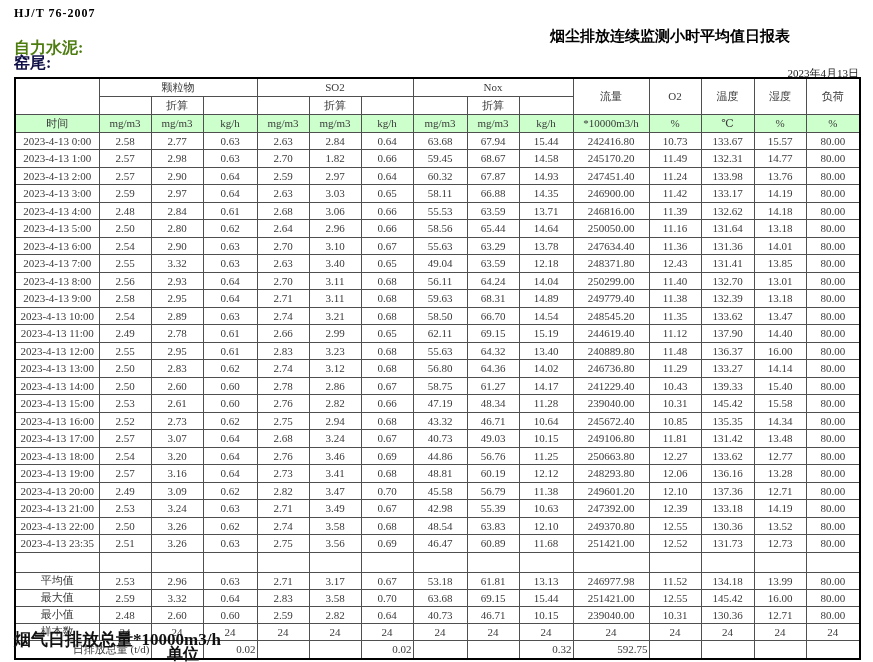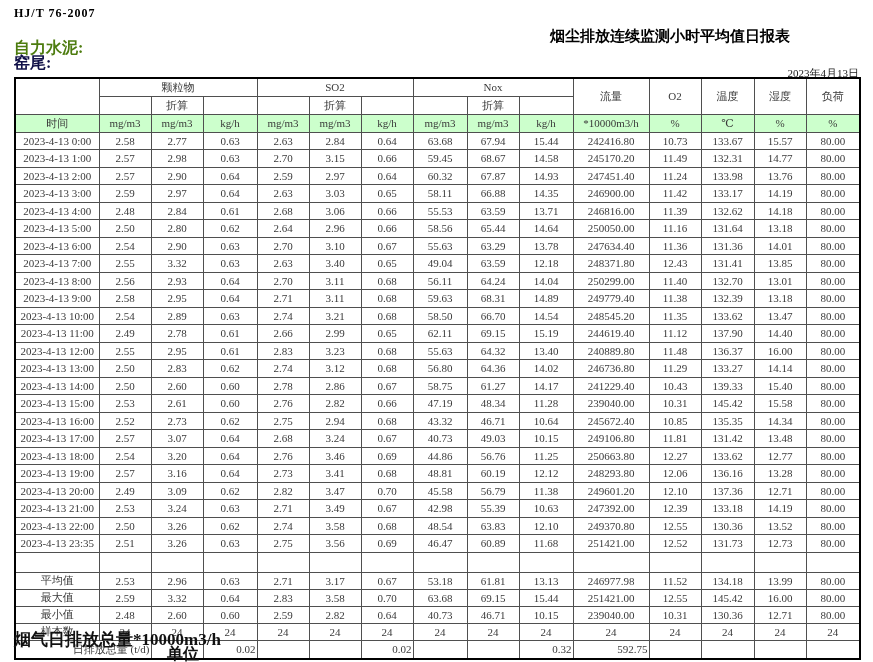--- a/index.html
+++ b/index.html
@@ -117,21 +117,21 @@
         <td>133.67</td>
         <td>15.57</td>
         <td>80.00</td>
       </tr>
       <tr class="data-row">
         <td>2023-4-13 1:00</td>
         <td>2.57</td>
         <td>2.98</td>
         <td>0.63</td>
         <td>2.70</td>
-        <td>3.15</td>
+        <td>1.82</td>
         <td>0.66</td>
         <td>59.45</td>
         <td>68.67</td>
         <td>14.58</td>
         <td>245170.20</td>
         <td>11.49</td>
         <td>132.31</td>
         <td>14.77</td>
         <td>80.00</td>
       </tr>

